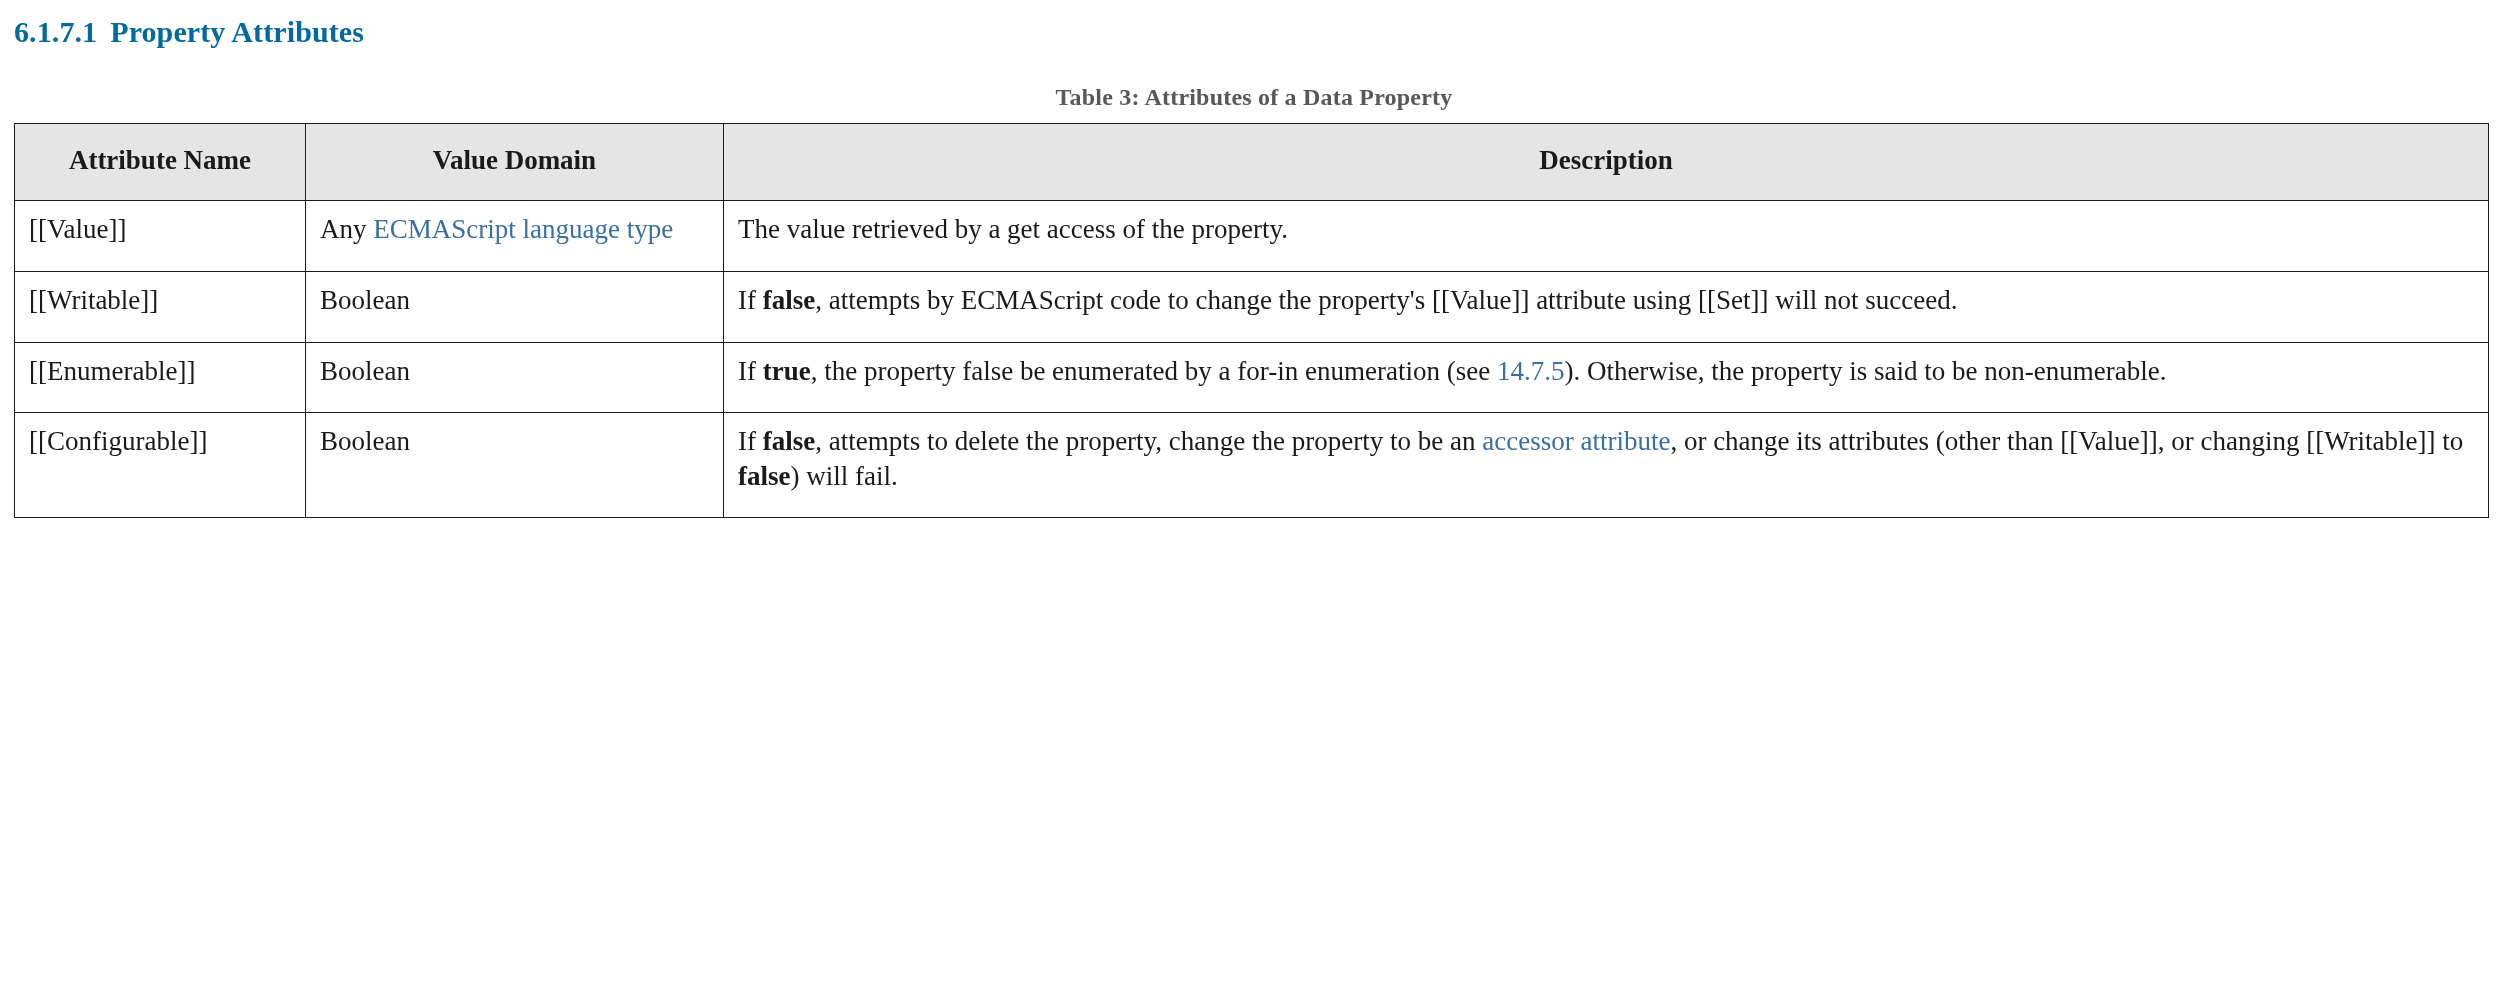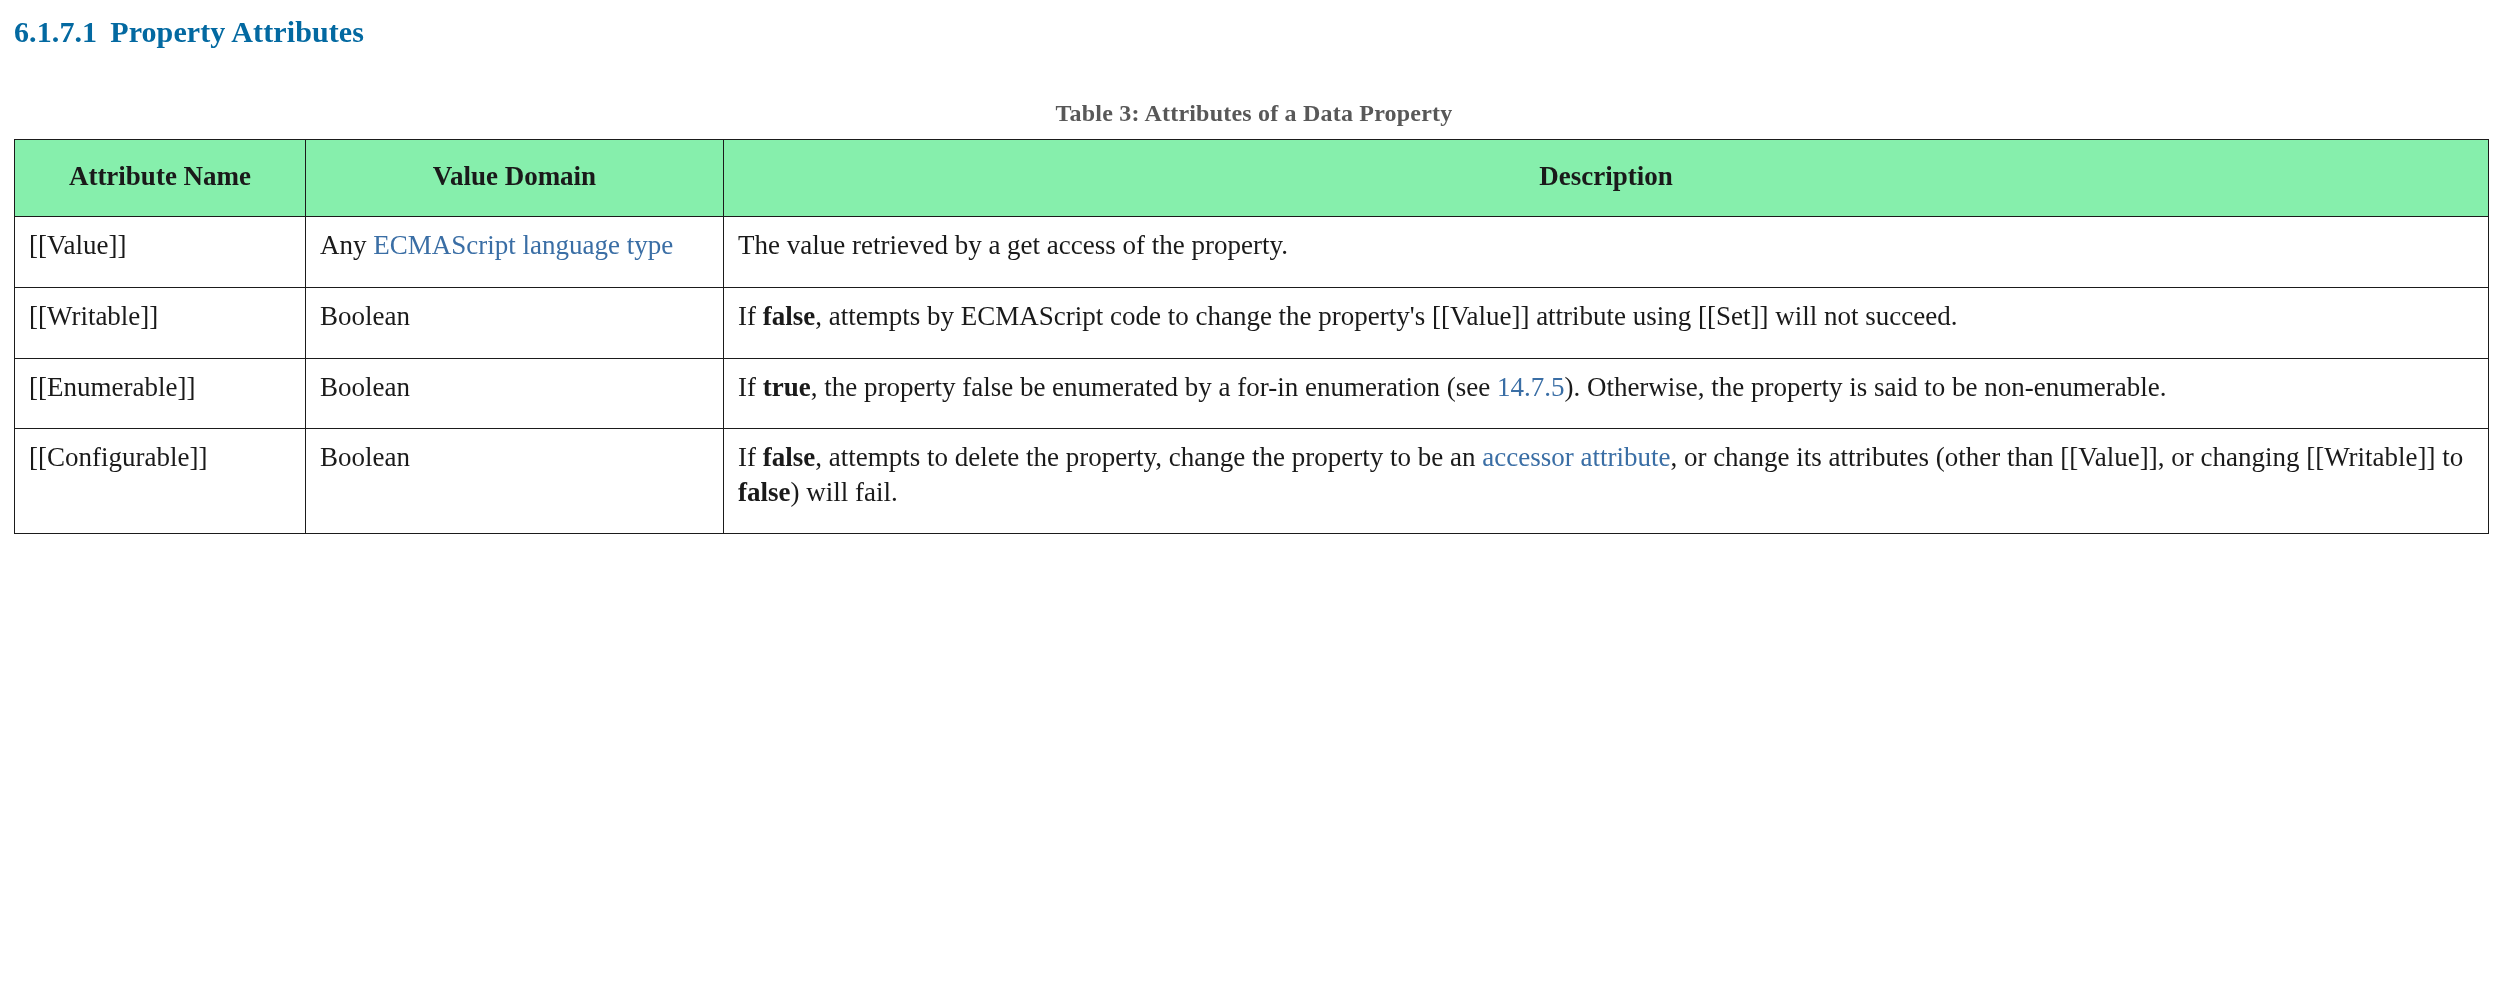--- a/index.html
+++ b/index.html
@@ -46,41 +46,41 @@
     color: #3a6ea5;
     text-decoration: none;
   }
 
   
   .table-caption {
     text-align: center;
     font-size: 24px;
     font-weight: bold;
     color: #585858;
-    margin: 50px 0 12px 0;
+    margin: 34px 0 12px 0;
     letter-spacing: 0.2px;
   }
 
   
   table.attr-table {
     border-collapse: collapse;
     width: 2474px;
     table-layout: fixed;
     font-size: 27px;
     line-height: 1.28;
   }
   table.attr-table td,
   table.attr-table th {
     border: 1.6px solid #1b1b1b;
     vertical-align: top;
     padding: 11px 14px 24px 14px;
     box-sizing: border-box;
   }
   table.attr-table thead th {
-    background: #86efac;
+    background: #e5e5e5;
     text-align: center;
     font-weight: bold;
     vertical-align: middle;
     padding: 18px 10px 22px 10px;
     line-height: 1.35;
   }
   col.c-attr  { width: 291px; }
   col.c-dom   { width: 418px; }
   col.c-desc  { width: 1765px; }
 

